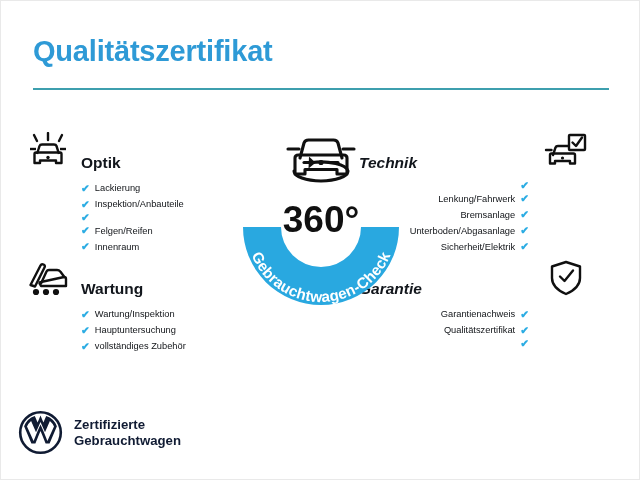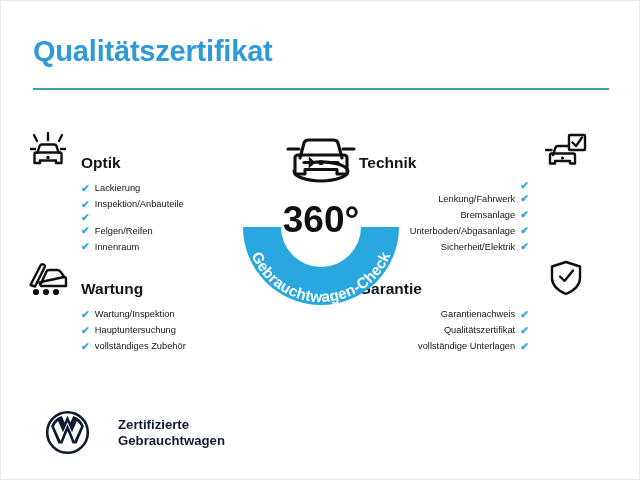--- a/index.html
+++ b/index.html
@@ -55,21 +55,21 @@
   }
   .blk-title-wrap{ flex:1 1 auto; padding-bottom:1px; }
   .blk-title{
     font-size:15.5px;
     font-weight:bold;
     color:#12161c;
     line-height:18px;
     white-space:nowrap;
     text-align:center;
   }
-  .col-right .blk-title{ text-align:right; }
+  .col-right .blk-title{ text-align:right;font-style:italic; }
   .blk-rule{
     margin-top:4px;
     height:2px;
     background:#3d9fae;
     width:100%;
   }
 
   .list{
     margin-top:7px;
     list-style:none;
@@ -102,24 +102,24 @@
   .badge{
     position:absolute;
     left:227px; top:118px;
     width:186px; height:192px;
   }
   .badge svg{ display:block; }
 
   
   .footer{
     position:absolute;
-    left:44px; bottom:26px;
+    left:17px; bottom:26px;
     display:flex;
     align-items:center;
-    gap:28px;
+    gap:11px;
   }
   .vw-mark{ width:45px;height:45px;flex:0 0 45px; }
   .footer-text{
     font-size:13.2px;
     font-weight:bold;
     color:#101b33;
     line-height:16px;
     white-space:pre-line;
   }
 </style>
@@ -278,21 +278,20 @@
         <li>
             <span class="check">✔</span>
             <span>Garantienachweis</span>
           </li>
         <li>
             <span class="check">✔</span>
             <span>Qualitätszertifikat</span>
           </li>
         <li>
             <span class="check">✔</span>
-            <span>vollständige Unterlagen</span>
           </li>
       </ul>
     </div>
   </div>
 
   <div class="badge">
     <svg width="186" height="192" viewBox="0 0 186 192">
       <defs>
         <path id="arcPath" d="M 18 108 A 75 75 0 0 0 168 108"></path>
       </defs>

